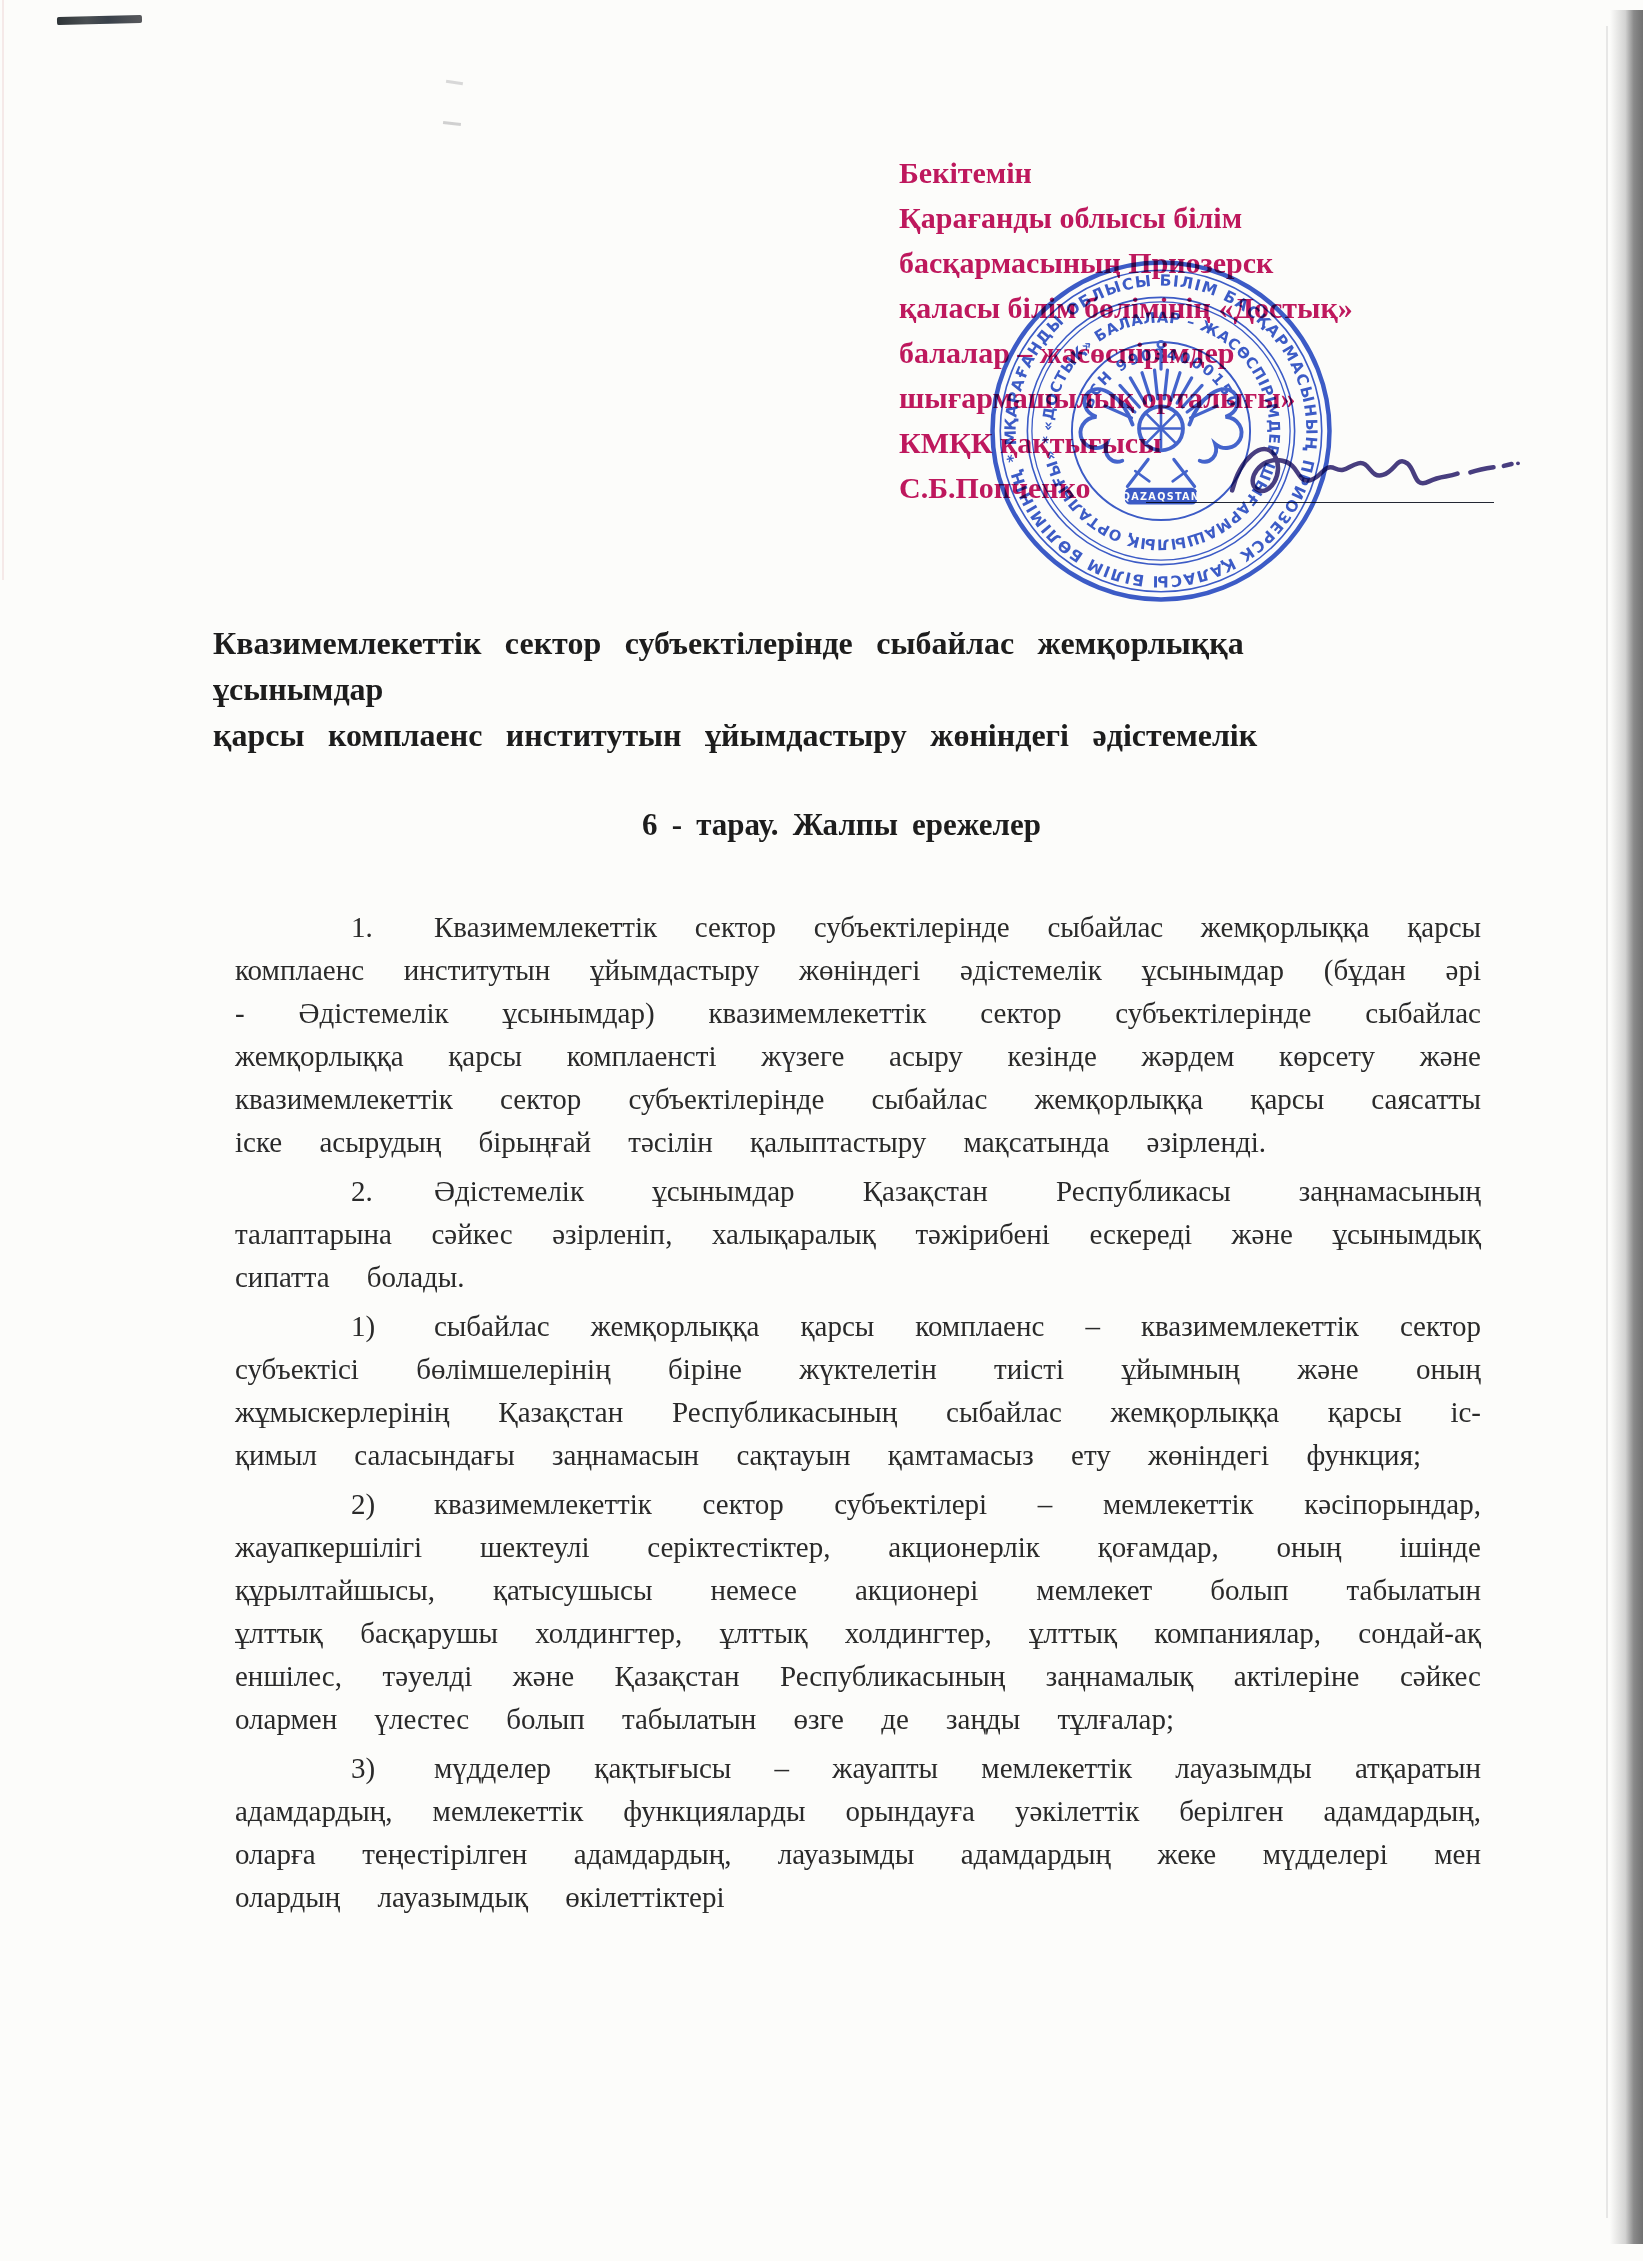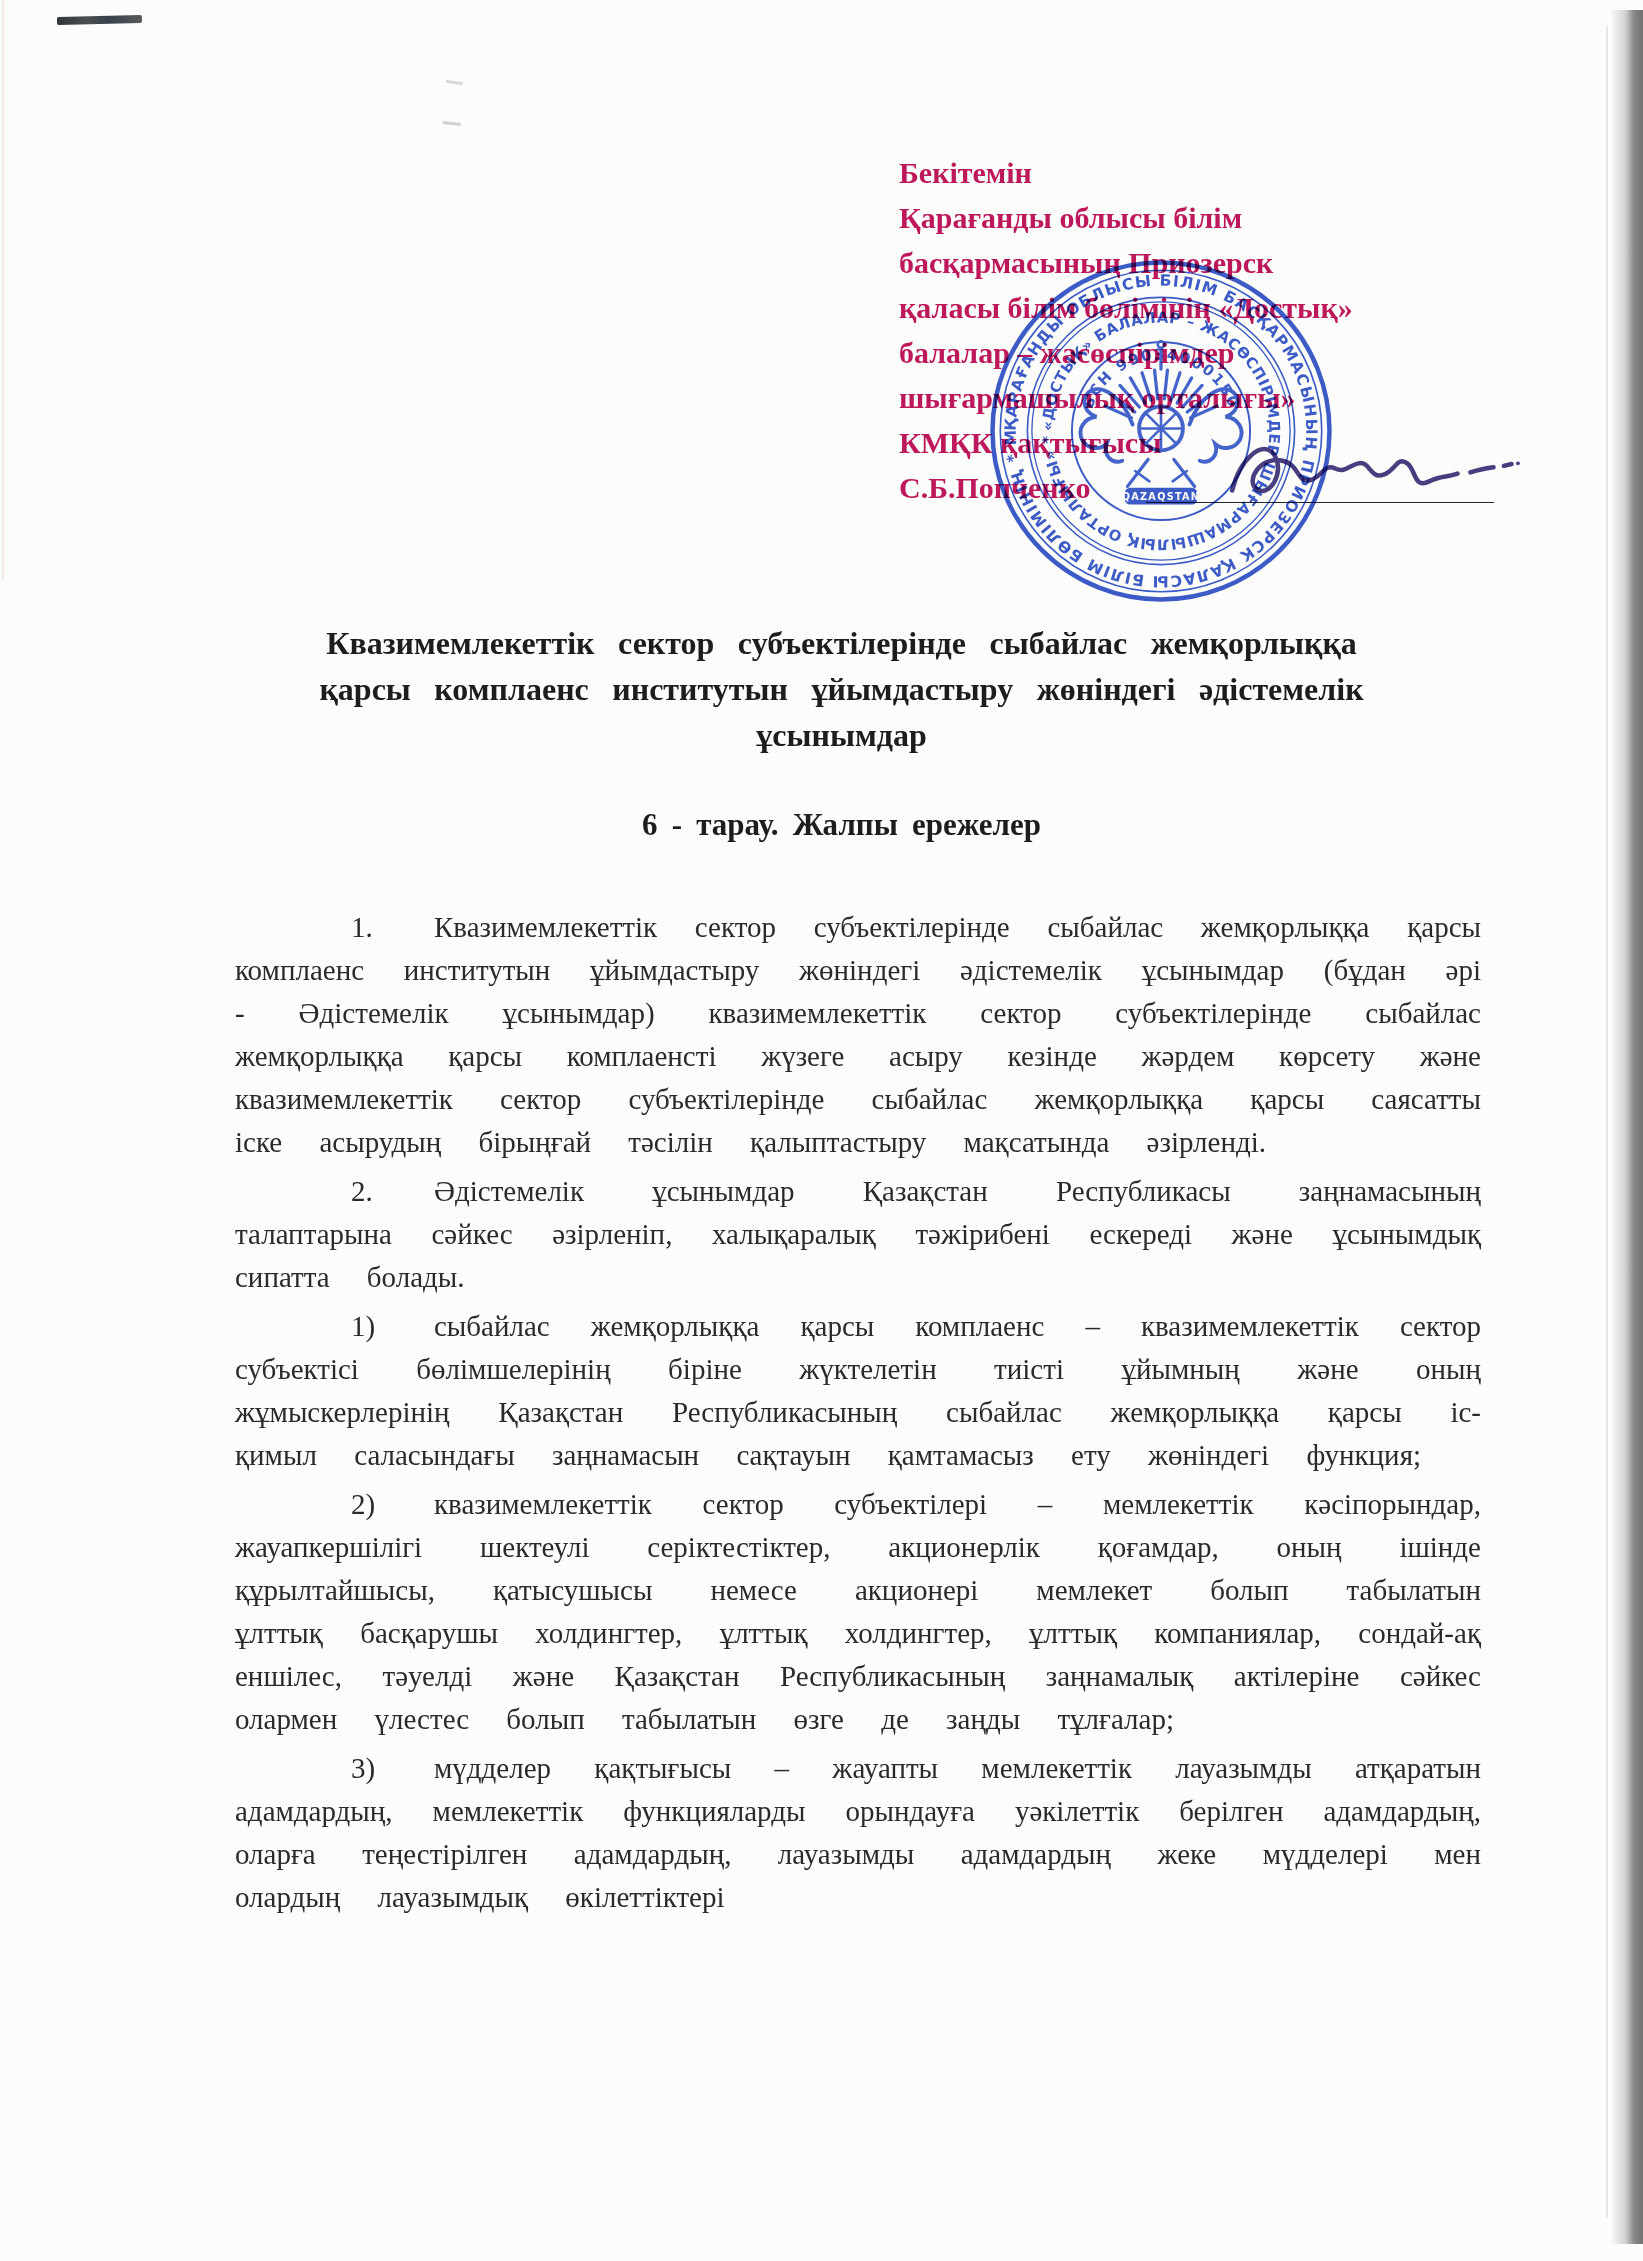--- a/index.html
+++ b/index.html
@@ -32,21 +32,21 @@
   }
   .approval .line{white-space:nowrap;}
   .sig-underline{
     position:absolute;left:1146px;top:502px;width:348px;height:0;
     border-top:1.9px solid #232733;
   }
 
   
   .title-block{
     position:absolute;left:213px;top:620px;width:1257px;
-    text-align:center;font-weight:bold;font-size:32px;line-height:46px;
+    text-align:left;font-weight:bold;font-size:32px;line-height:46px;
     color:#1d1d1d;word-spacing:15.5px;
   }
   .chapter{
     position:absolute;left:213px;top:807px;width:1257px;
     text-align:center;font-weight:bold;font-size:31px;color:#1d1d1d;word-spacing:6.4px;
   }
 
   
   .body-text{
     position:absolute;left:229px;top:900px;width:1258px;
@@ -87,22 +87,22 @@
     <div class="line">қаласы білім бөлімінің «Достық»</div>
     <div class="line">балалар – жасөспірімдер</div>
     <div class="line">шығармашылық орталығы»</div>
     <div class="line">КМҚК қақтығысы</div>
     <div class="line">С.Б.Попченко</div>
   </div>
   <div class="sig-underline"></div>
 
   <div class="title-block">
     <div>Квазимемлекеттік сектор субъектілерінде сыбайлас жемқорлыққа</div>
+    <div>ұсынымдар</div>
     <div>қарсы комплаенс институтын ұйымдастыру жөніндегі әдістемелік</div>
-    <div>ұсынымдар</div>
   </div>
 
   <div class="chapter">6 - тарау. Жалпы ережелер</div>
 
   <div class="body-text">
       <p><span class="pnum">1.</span><span>Квазимемлекеттік сектор субъектілерінде сыбайлас жемқорлыққа қарсы комплаенс институтын ұйымдастыру жөніндегі әдістемелік ұсынымдар (бұдан әрі - Әдістемелік ұсынымдар) квазимемлекеттік сектор субъектілерінде сыбайлас жемқорлыққа қарсы комплаенсті жүзеге асыру кезінде жәрдем көрсету және квазимемлекеттік сектор субъектілерінде сыбайлас жемқорлыққа қарсы саясатты іске асырудың бірыңғай тәсілін қалыптастыру мақсатында әзірленді.</span></p>
       <p><span class="pnum">2.</span><span>Әдістемелік ұсынымдар Қазақстан Республикасы заңнамасының талаптарына сәйкес әзірленіп, халықаралық тәжірибені ескереді және ұсынымдық сипатта болады.</span></p>
       <p><span class="pnum">1)</span><span>сыбайлас жемқорлыққа қарсы комплаенс – квазимемлекеттік сектор субъектісі бөлімшелерінің біріне жүктелетін тиісті ұйымның және оның жұмыскерлерінің Қазақстан Республикасының сыбайлас жемқорлыққа қарсы іс-қимыл саласындағы заңнамасын сақтауын қамтамасыз ету жөніндегі функция;</span></p>
       <p><span class="pnum">2)</span><span>квазимемлекеттік сектор субъектілері – мемлекеттік кәсіпорындар, жауапкершілігі шектеулі серіктестіктер, акционерлік қоғамдар, оның ішінде құрылтайшысы, қатысушысы немесе акционері мемлекет болып табылатын ұлттық басқарушы холдингтер, ұлттық холдингтер, ұлттық компаниялар, сондай-ақ еншілес, тәуелді және Қазақстан Республикасының заңнамалық актілеріне сәйкес олармен үлестес болып табылатын өзге де заңды тұлғалар;</span></p>
       <p><span class="pnum">3)</span><span>мүдделер қақтығысы – жауапты мемлекеттік лауазымды атқаратын адамдардың, мемлекеттік функцияларды орындауға уәкілеттік берілген адамдардың, оларға теңестірілген адамдардың, лауазымды адамдардың жеке мүдделері мен олардың лауазымдық өкілеттіктері</span></p>

